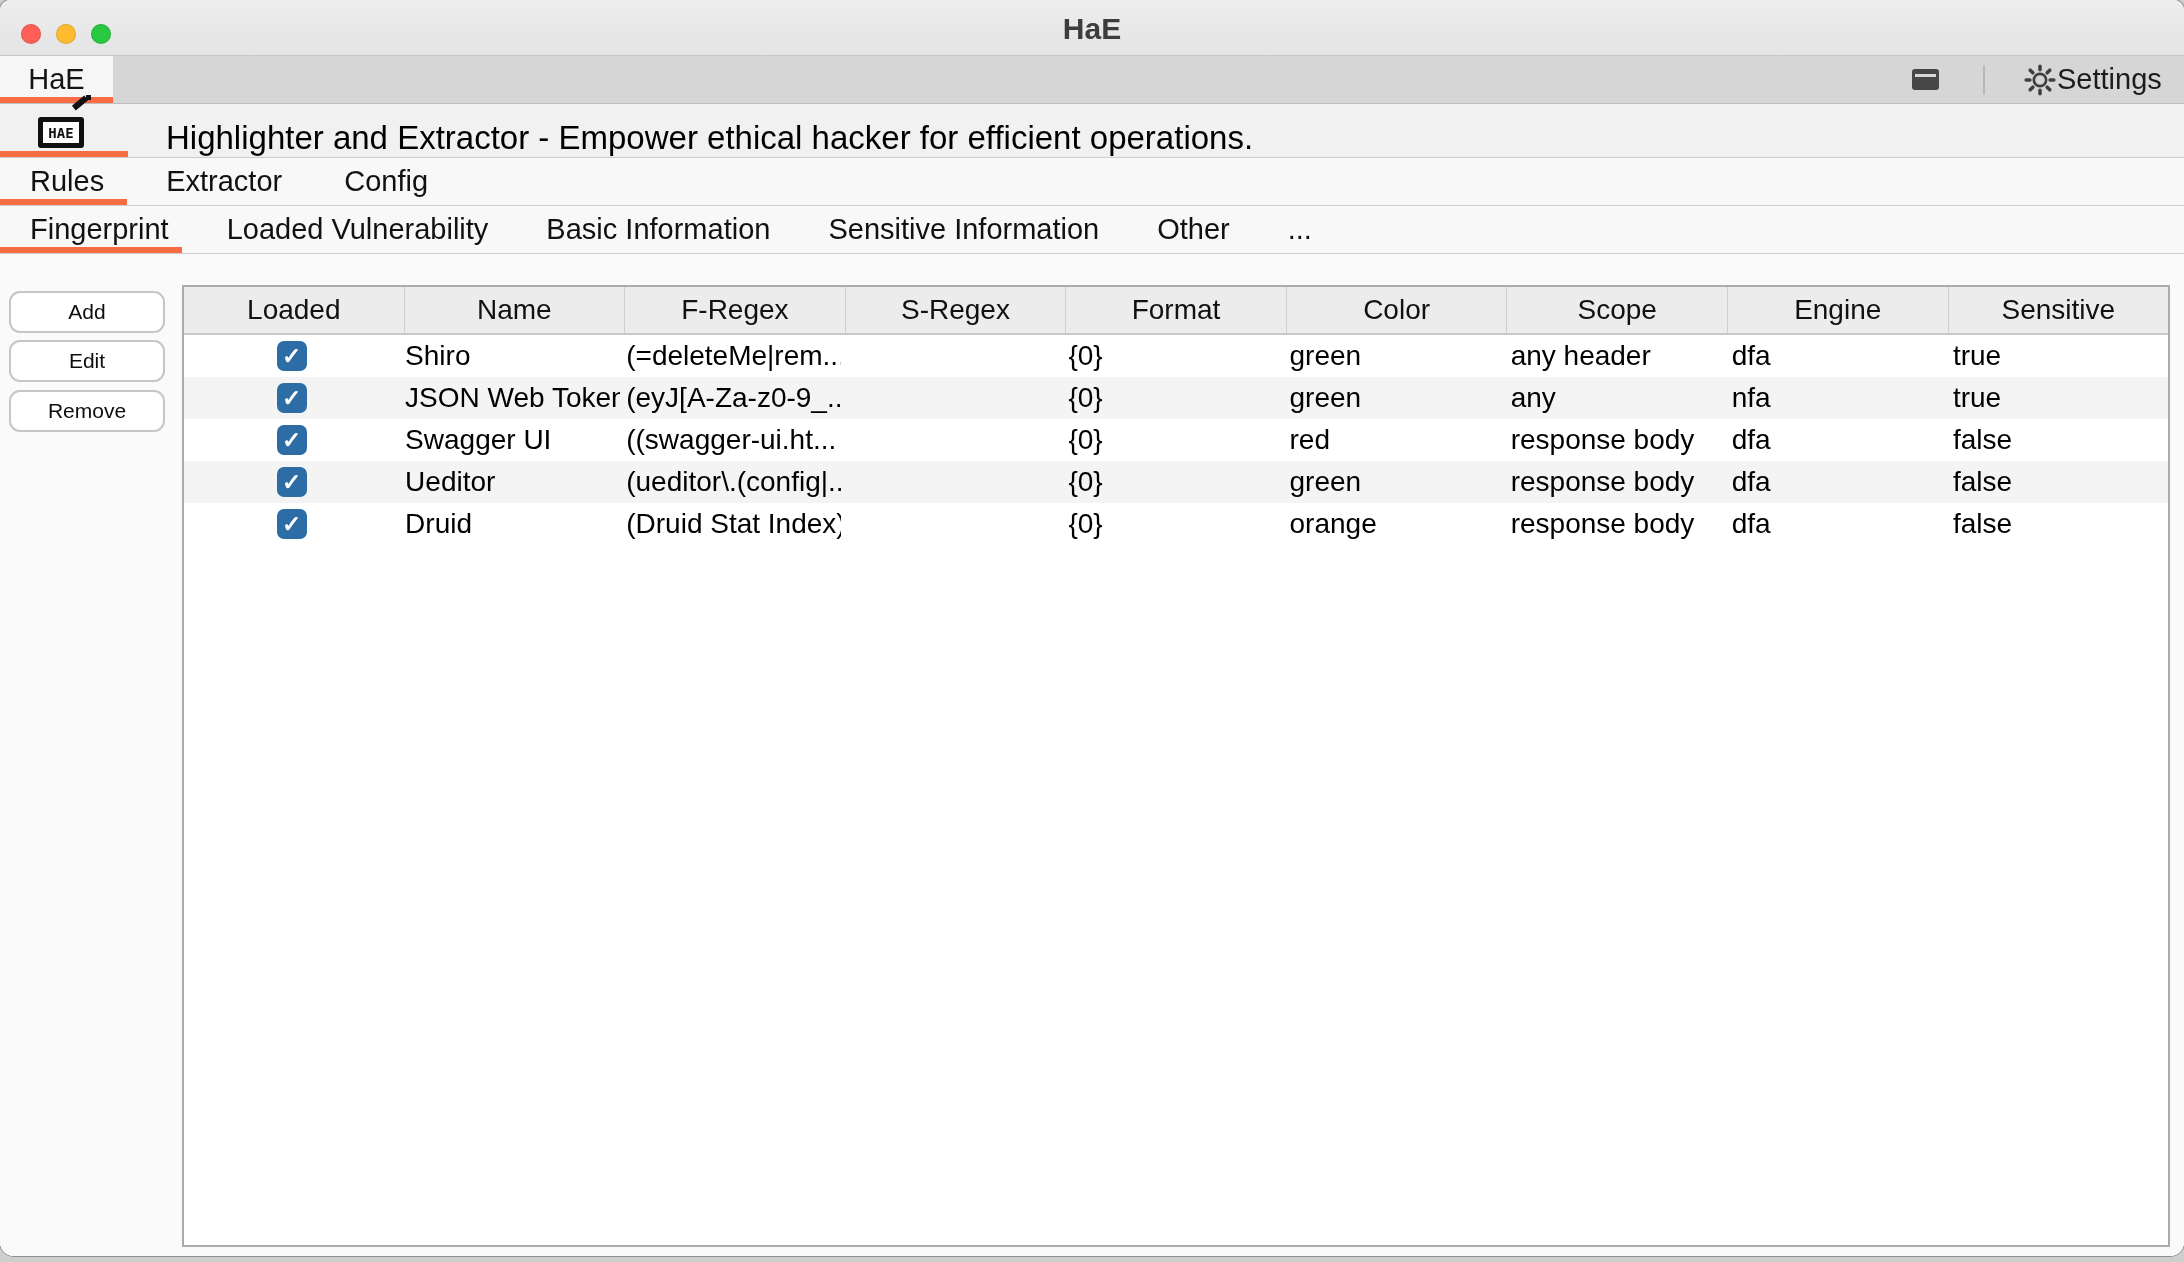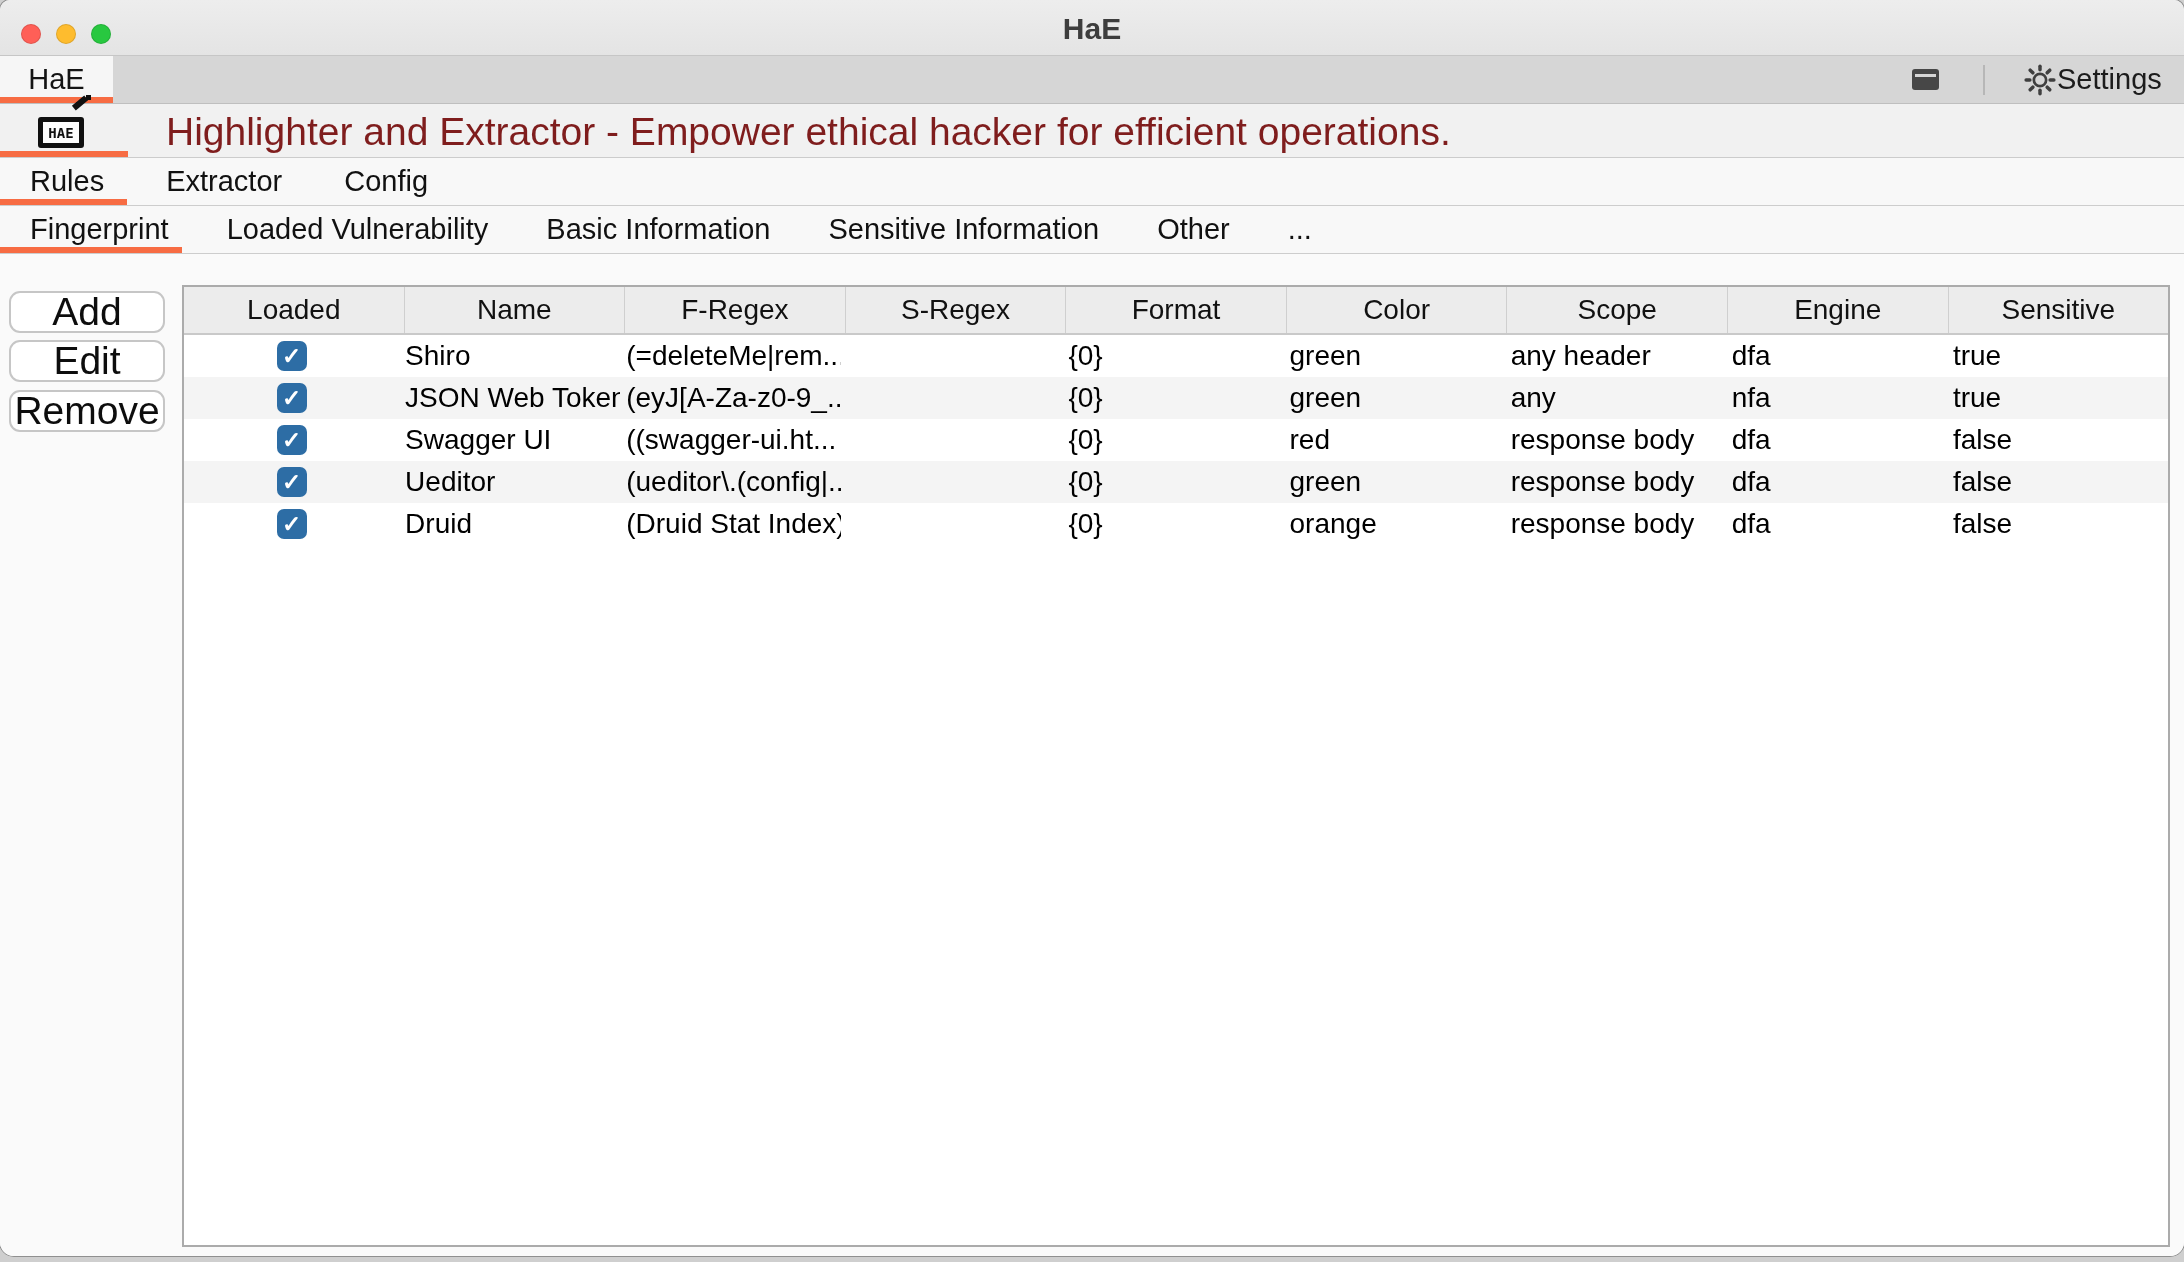--- a/index.html
+++ b/index.html
@@ -61,41 +61,41 @@
     position:absolute;left:38px;top:13px;width:46px;height:31px;
     border:5px solid #101010;border-radius:3px;background:#fdfdfd;
     box-sizing:border-box;display:flex;align-items:center;justify-content:center;
     font-family:"DejaVu Sans Mono",monospace;font-weight:bold;font-size:14px;
     letter-spacing:0px;color:#101010;
   }
   .pencil{position:absolute;left:72px;top:100px;width:16px;height:6px;background:#101010;transform:rotate(-40deg);}
   .pixel1{position:absolute;left:86px;top:95px;width:5px;height:5px;background:#101010;}
   .pixel2{position:absolute;left:76px;top:102px;width:4px;height:4px;background:#101010;}
   .subtitle{
-    position:absolute;left:166px;top:0;height:53px;line-height:55px;
-    font-size:39px;color:#7f1d1d;white-space:nowrap;
+    position:absolute;left:166px;top:6px;height:53px;line-height:55px;
+    font-size:33px;color:#000000;white-space:nowrap;
   }
   
   .tabrow{
     position:absolute;left:0;width:100%;height:47px;background:#f8f8f8;
     border-bottom:1px solid #cdcdcd;display:flex;align-items:center;
     font-size:29px;color:#111;
   }
   .main-tabs{top:158px;padding-left:30px;gap:62px;}
   .sub-tabs{top:206px;padding-left:30px;gap:58px;}
   .u-rules{width:127px;}
   .u-fingerprint{width:182px;}
   .tabrow span{white-space:nowrap;cursor:default;}
   
   .content{position:absolute;left:0;top:254px;width:100%;height:1002px;background:#fafafa;}
   .btn{
     position:absolute;left:9px;width:156px;height:42px;
     background:#ffffff;border:2px solid #c6c6c6;border-radius:11px;box-sizing:border-box;
     display:flex;align-items:center;justify-content:center;
-    font-size:39px;color:#0d0d0d;cursor:default;
+    font-size:21px;color:#0d0d0d;cursor:default;
   }
   .btn-add{top:37px;}
   .btn-edit{top:86px;}
   .btn-remove{top:136px;}
   
   .table-panel{
     position:absolute;left:182px;top:31px;width:1988px;height:962px;
     background:#ffffff;border:2px solid #ababab;box-sizing:border-box;overflow:hidden;
   }
   .thead{

